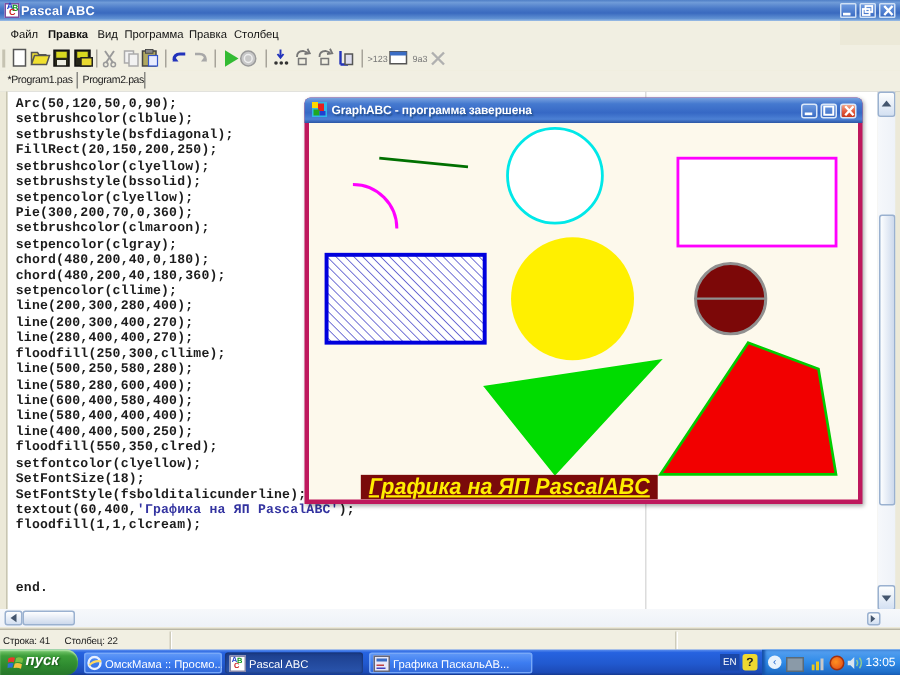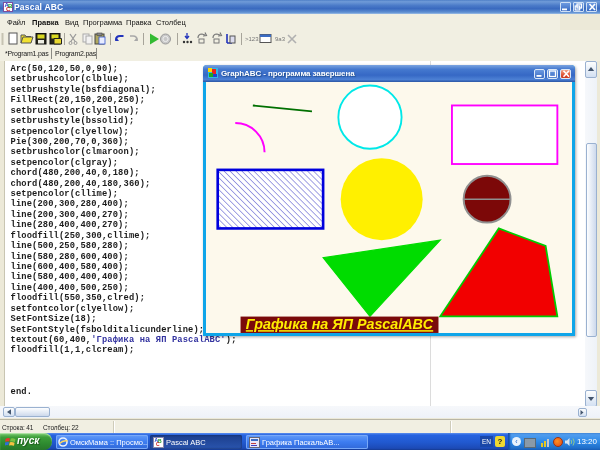--- a/index.html
+++ b/index.html
@@ -38,21 +38,21 @@
 
 #taskbar{left:0;top:433px;width:600px;height:17px;background:linear-gradient(180deg,#5e90ee 0%,#2663e0 12%,#2159cf 55%,#1c4ab6 90%,#15398f 100%);}
 #startbtn{position:absolute;left:0;top:0;width:52px;height:17px;background:linear-gradient(180deg,#7fce75 0%,#3d9e3a 25%,#2f8c30 60%,#27772a 100%);border-radius:0 8px 8px 0;box-shadow:inset 0 1px 1px #b2e3a8;}
 #startbtn .lbl{position:absolute;left:17px;top:2px;color:#fff;font-weight:bold;font-style:italic;font-size:10px;text-shadow:1px 1px 1px #1d5a1d;}
 .taskbtn{position:absolute;top:1.5px;height:14px;border-radius:2px;font-size:7.5px;color:#fff;overflow:hidden;white-space:nowrap;}
 .taskbtn.n{background:linear-gradient(180deg,#639bf8,#3c7cf0 50%,#3168d8);box-shadow:inset 0 0 0 1px #78a8f8;}
 .taskbtn.a{background:linear-gradient(180deg,#1c3e8c,#2a55ae);box-shadow:inset 0 0 2px #102454;}
 #tray{position:absolute;left:508px;top:0;width:92px;height:17px;background:linear-gradient(180deg,#59a1f0 0%,#2f8be8 50%,#1b66c0 100%);box-shadow:inset 2px 0 2px #1550a8;}
 #clock{position:absolute;right:3px;top:3.5px;color:#fff;font-size:8px;}
 
-#gwin{left:203px;top:65px;width:372px;height:271px;border-radius:4px 4px 0 0;background:#0ea5e9;box-shadow:1px 1px 3px rgba(0,0,0,0.35);}
+#gwin{left:203px;top:65px;width:372px;height:271px;border-radius:4px 4px 0 0;background:#be185d;box-shadow:1px 1px 3px rgba(0,0,0,0.35);}
 #gtitle{position:absolute;left:0;top:0;width:372px;height:17px;border-radius:4px 4px 0 0;background:linear-gradient(180deg,#7ba4e0 0%,#4579cf 25%,#3668c5 60%,#4c80d4 85%,#2b56a4 100%);}
 #gtitle .gt{position:absolute;left:18px;top:3.5px;color:#fff;font-weight:bold;font-size:8px;letter-spacing:-0.1px;text-shadow:1px 1px 1px #23508f;}
 #gicon{position:absolute;left:5px;top:3px;width:10px;height:10px;}
 .gbtn{position:absolute;top:3.5px;width:11px;height:10.5px;border:1px solid #dce8f8;border-radius:2px;box-sizing:border-box;color:#fff;font-size:7px;line-height:8px;text-align:center;font-weight:bold;}
 .gbtn.b{background:linear-gradient(180deg,#6d9ae0,#3a6cc4);}
 .gbtn.r{background:linear-gradient(180deg,#f2a88c,#e25a3c 55%,#c8381c);}
 #gcanvas{position:absolute;left:3px;top:17px;width:366px;height:251px;background:#fdf9ec;}
 </style></head>
 <body>
 
@@ -238,21 +238,21 @@
     <span style="position:absolute;left:14px;top:3px;">ОмскМама :: Просмо...</span>
   </div>
   <div class="taskbtn a" style="left:150px;width:92px;">
     <div style="position:absolute;left:3px;top:2.5px;width:9px;height:9px;background:#fff;border:1px solid #88a;">
       <b style="position:absolute;left:0.5px;top:-1px;font-size:5px;color:#2244cc;">A</b>
         <b style="position:absolute;left:4px;top:0px;font-size:5px;color:#119922;">B</b>
         <b style="position:absolute;left:2px;top:3px;font-size:5px;color:#cc2222;">C</b>
     </div>
     <span style="position:absolute;left:16px;top:3px;">Pascal ABC</span>
   </div>
-  <div class="taskbtn n" style="left:246px;width:109px;padding-left:13px;">
+  <div class="taskbtn n" style="left:246px;width:109px;">
     <div style="position:absolute;left:3px;top:2.5px;width:9px;height:9px;background:#e8e8f8;border:1px solid #667;">
       <div style="position:absolute;left:1px;top:1px;width:7px;height:2px;background:#3a6cc4;"></div>
       <div style="position:absolute;left:1px;top:4.5px;width:5px;height:1px;background:#c04040;"></div>
       <div style="position:absolute;left:1px;top:6.5px;width:6px;height:1px;background:#4040c0;"></div>
     </div>
     <span style="position:absolute;left:16px;top:3px;">Графика ПаскальАВ...</span>
   </div>
   <div id="startbtn">
     <svg style="position:absolute;left:5px;top:3px;" width="11" height="11" viewBox="0 0 11 11">
       <path d="M0.5 3 Q3 1.5 5 2.5 L4.2 5.5 Q2 4.8 0.2 5.8 Z" fill="#e8392c"></path>
@@ -271,21 +271,21 @@
         <rect x="0" y="6" width="2" height="4" fill="#e8c820"></rect>
         <rect x="3" y="4" width="2" height="6" fill="#e8c820"></rect>
         <rect x="6" y="2" width="2" height="8" fill="#c8c8c8"></rect>
       </svg>
     <div style="position:absolute;left:45px;top:3.5px;width:10px;height:10px;border-radius:50%;background:radial-gradient(circle at 40% 40%, #ff9020, #e04818);border:1px solid #a03010;box-sizing:border-box;"></div>
     <svg style="position:absolute;left:57px;top:4px;" width="11" height="10" viewBox="0 0 11 10">
         <path d="M0 3.5 L2 3.5 L4.5 1 L4.5 9 L2 6.5 L0 6.5 Z" fill="#d8e4f0"></path>
         <path d="M6 3 Q7.5 5 6 7 M8 1.5 Q10.5 5 8 8.5" stroke="#90c890" stroke-width="1" fill="none"></path>
       </svg>
   </div>
-  <div id="clock">13:20</div>
+  <div id="clock">13:05</div>
 </div>
 
 <div id="gwin" class="abs">
   <div id="gtitle">
     <svg id="gicon" width="10" height="10" viewBox="0 0 10 10">
       <rect x="0" y="0" width="10" height="10" fill="#30b8e8"></rect>
       <rect x="0" y="0" width="4" height="4" fill="#ffd800"></rect>
       <rect x="4" y="1" width="4" height="5" fill="#e82020"></rect>
       <rect x="1" y="5" width="4" height="4" fill="#20a820"></rect>
       <rect x="5" y="6" width="4" height="3" fill="#2040d0"></rect>

